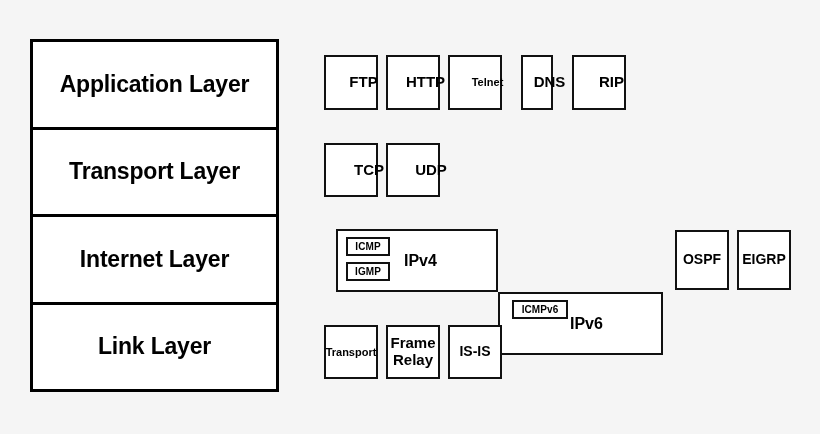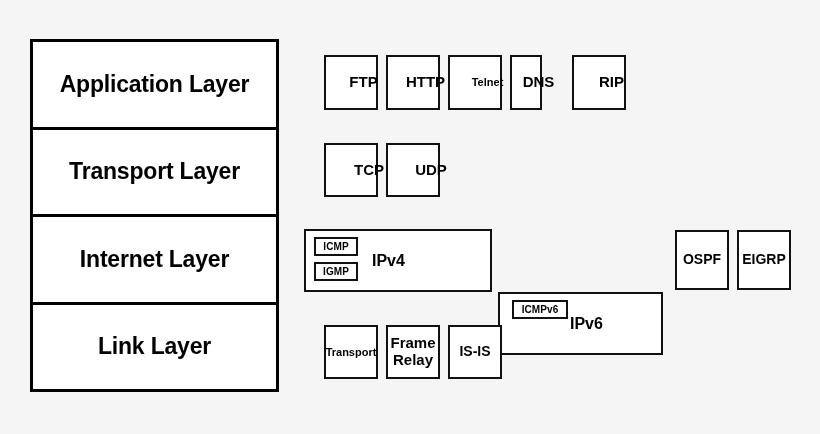--- a/index.html
+++ b/index.html
@@ -138,35 +138,35 @@
 
   <div class="pbox row1" style="left:324px; width:54px;">
     <span class="plabel">FTP</span>
   </div>
   <div class="pbox row1" style="left:386px; width:54px;">
     <span class="plabel">HTTP</span>
   </div>
   <div class="pbox row1 small-label" style="left:448px; width:54px;">
     <span class="plabel">Telnet</span>
   </div>
-  <div class="pbox row1" style="left:510px; width:32px;">
+  <div class="pbox row1" style="left:521px; width:32px;">
     <span class="plabel">DNS</span>
   </div>
   <div class="pbox row1" style="left:572px; width:54px;">
     <span class="plabel">RIP</span>
   </div>
 
   <div class="pbox row2" style="left:324px; width:54px;">
     <span class="plabel">TCP</span>
   </div>
   <div class="pbox row2" style="left:386px; width:54px;">
     <span class="plabel">UDP</span>
   </div>
 
-  <div class="pbox row3 wide-box" style="left:304px; width:188px;padding-left:36px;">
+  <div class="pbox row3 wide-box" style="left:336px; width:162px;padding-left:36px;">
     <div class="subbox" style="left:8px; top:6px; width:44px; height:19px;">
       <span>ICMP</span>
     </div>
     <div class="subbox" style="left:8px; top:31px; width:44px; height:19px;">
       <span>IGMP</span>
     </div>
     <span class="plabel" style="left:66px;">IPv4</span>
   </div>
 
   <div class="pbox row3 wide-box" style="left:498px; width:165px;">

